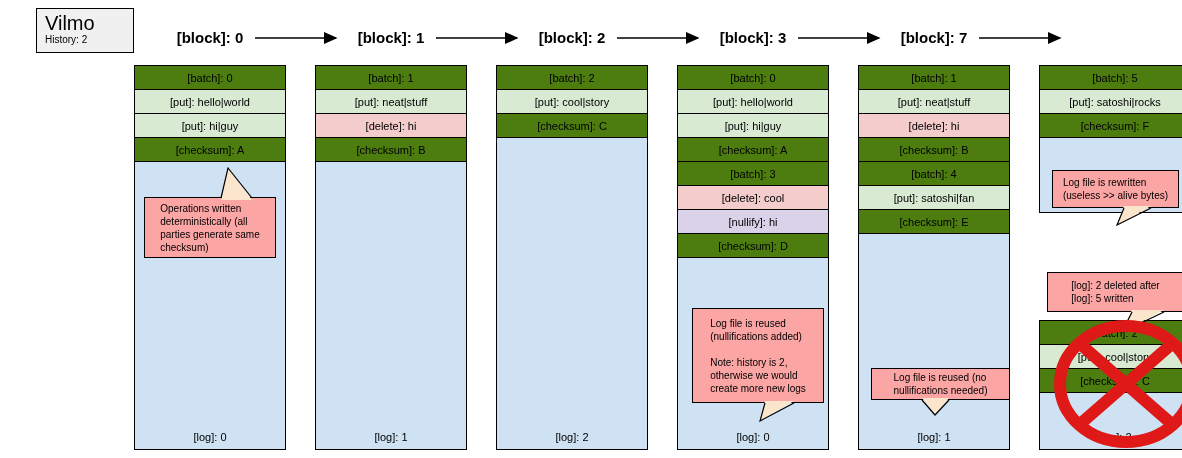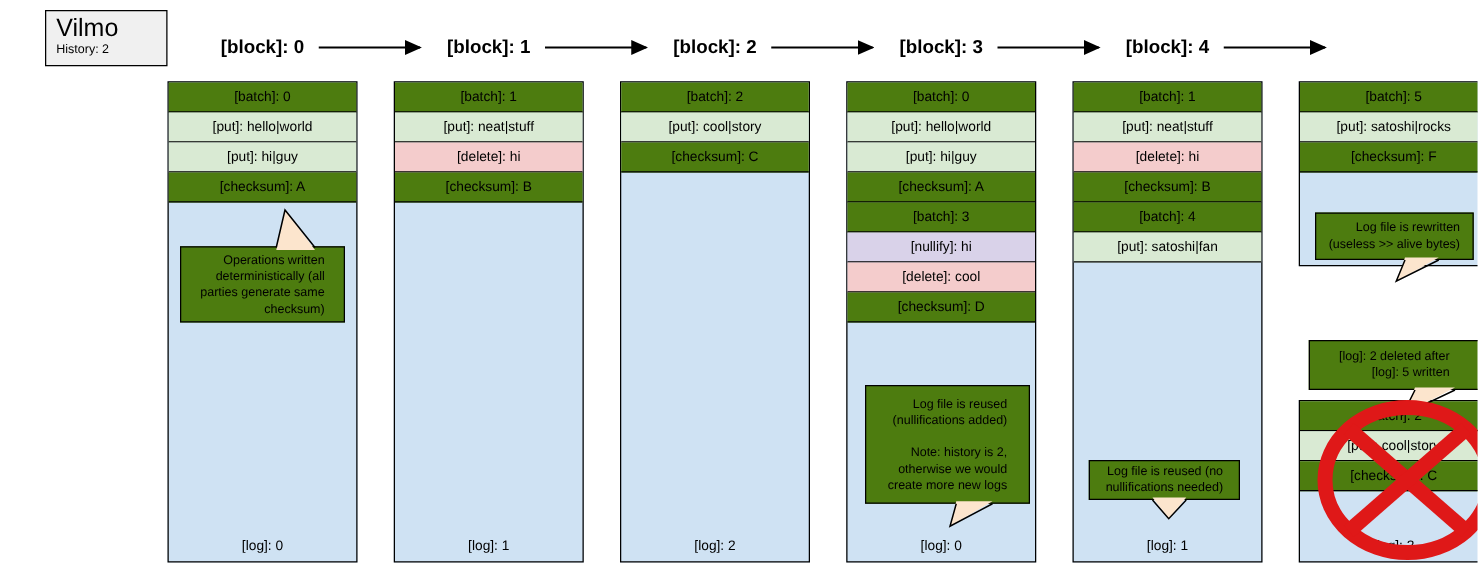--- a/index.html
+++ b/index.html
@@ -23,43 +23,43 @@
   .row{height:24px;box-sizing:border-box;border-bottom:1px solid #000;display:flex;
        align-items:center;justify-content:center;font-size:11px;}
   .t-batch,.t-checksum{background:#4d7c0f;}
   .t-put{background:#d9ead3;}
   .t-delete{background:#f4cccc;}
   .t-nullify{background:#d9d2e9;}
   .loglabel{position:absolute;left:0;right:0;bottom:6px;text-align:center;font-size:11px;}
   .loglabel.hi{bottom:8px;}
 
   
-  .callout{position:absolute;background:#4d7c0f;border:1px solid #000;box-sizing:border-box;
-           display:flex;align-items:center;justify-content:center;text-align:right;
+  .callout{position:absolute;background:#fca5a5;border:1px solid #000;box-sizing:border-box;
+           display:flex;align-items:center;justify-content:center;text-align:left;
            font-size:10px;line-height:13px;white-space:pre-line;z-index:2;padding:2px 3px;}
   .tail{position:absolute;z-index:3;pointer-events:none;}
 
   
   .ban{position:absolute;left:1020px;top:312px;z-index:4;pointer-events:none;}
 </style>
 </head>
 <body>
 
 <div class="canvas">
 
   <div class="legend">
     <div class="t">Vilmo</div>
     <div class="s">History: 2</div>
   </div>
 
   <div class="blabel" style="left:110px">[block]: 0</div>
   <div class="blabel" style="left:291px">[block]: 1</div>
   <div class="blabel" style="left:472px">[block]: 2</div>
   <div class="blabel" style="left:653px">[block]: 3</div>
-  <div class="blabel" style="left:834px">[block]: 4</div>
+  <div class="blabel" style="left:834px">[block]: 7</div>
 
   <svg class="arrows">
     <defs>
       <marker id="ah" markerWidth="9" markerHeight="8" refX="8" refY="4" orient="auto">
         <path d="M0,0 L9,4 L0,8 Z" fill="#000"></path>
       </marker>
     </defs>
     <line x1="231" y1="38" x2="312" y2="38" stroke="#000" stroke-width="1.5" marker-end="url(#ah)"></line>
     <line x1="412" y1="38" x2="493" y2="38" stroke="#000" stroke-width="1.5" marker-end="url(#ah)"></line>
     <line x1="593" y1="38" x2="674" y2="38" stroke="#000" stroke-width="1.5" marker-end="url(#ah)"></line>
@@ -89,33 +89,34 @@
     <div class="row t-checksum">[checksum]: C</div>
     <div class="loglabel">[log]: 2</div>
   </div>
 
   <div class="box" style="left:653px;top:65px;height:385px">
     <div class="row t-batch">[batch]: 0</div>
     <div class="row t-put">[put]: hello|world</div>
     <div class="row t-put">[put]: hi|guy</div>
     <div class="row t-checksum">[checksum]: A</div>
     <div class="row t-batch">[batch]: 3</div>
+    <div class="row t-delete">[delete]: cool</div>
     <div class="row t-nullify">[nullify]: hi</div>
-    <div class="row t-delete">[delete]: cool</div>
     <div class="row t-checksum">[checksum]: D</div>
     <div class="loglabel">[log]: 0</div>
   </div>
 
   <div class="box" style="left:834px;top:65px;height:385px">
     <div class="row t-batch">[batch]: 1</div>
     <div class="row t-put">[put]: neat|stuff</div>
     <div class="row t-delete">[delete]: hi</div>
     <div class="row t-checksum">[checksum]: B</div>
     <div class="row t-batch">[batch]: 4</div>
     <div class="row t-put">[put]: satoshi|fan</div>
+    <div class="row t-checksum">[checksum]: E</div>
     <div class="loglabel">[log]: 1</div>
   </div>
 
   <div class="box" style="left:1015px;top:65px;height:148px">
     <div class="row t-batch">[batch]: 5</div>
     <div class="row t-put">[put]: satoshi|rocks</div>
     <div class="row t-checksum">[checksum]: F</div>
     <div class="loglabel hi">[log]: 5</div>
   </div>
 
@@ -139,21 +140,21 @@
 (nullifications added)
 
 Note: history is 2,
 otherwise we would
 create more new logs</div>
   <svg class="tail" style="left:728px;top:400px" width="50" height="26">
     <polygon points="13,1 42,1 8,21" fill="#fce5cd"></polygon>
     <path d="M13,3 L8,21 L42,3" fill="none" stroke="#000" stroke-width="1.2"></path>
   </svg>
 
-  <div class="callout" style="left:847px;top:368px;width:121px;height:32px">Log file is reused (no
+  <div class="callout" style="left:847px;top:368px;width:139px;height:32px">Log file is reused (no
 nullifications needed)</div>
   <svg class="tail" style="left:890px;top:397px" width="45" height="22">
     <polygon points="8,1 35,1 21,18" fill="#fce5cd"></polygon>
     <path d="M8,3 L21,18 L35,3" fill="none" stroke="#000" stroke-width="1.2"></path>
   </svg>
 
   <div class="callout" style="left:1028px;top:170px;width:127px;height:38px">Log file is rewritten
 (useless &gt;&gt; alive bytes)</div>
   <svg class="tail" style="left:1085px;top:205px" width="50" height="24">
     <polygon points="15,1 42,1 8,20" fill="#fce5cd"></polygon>

